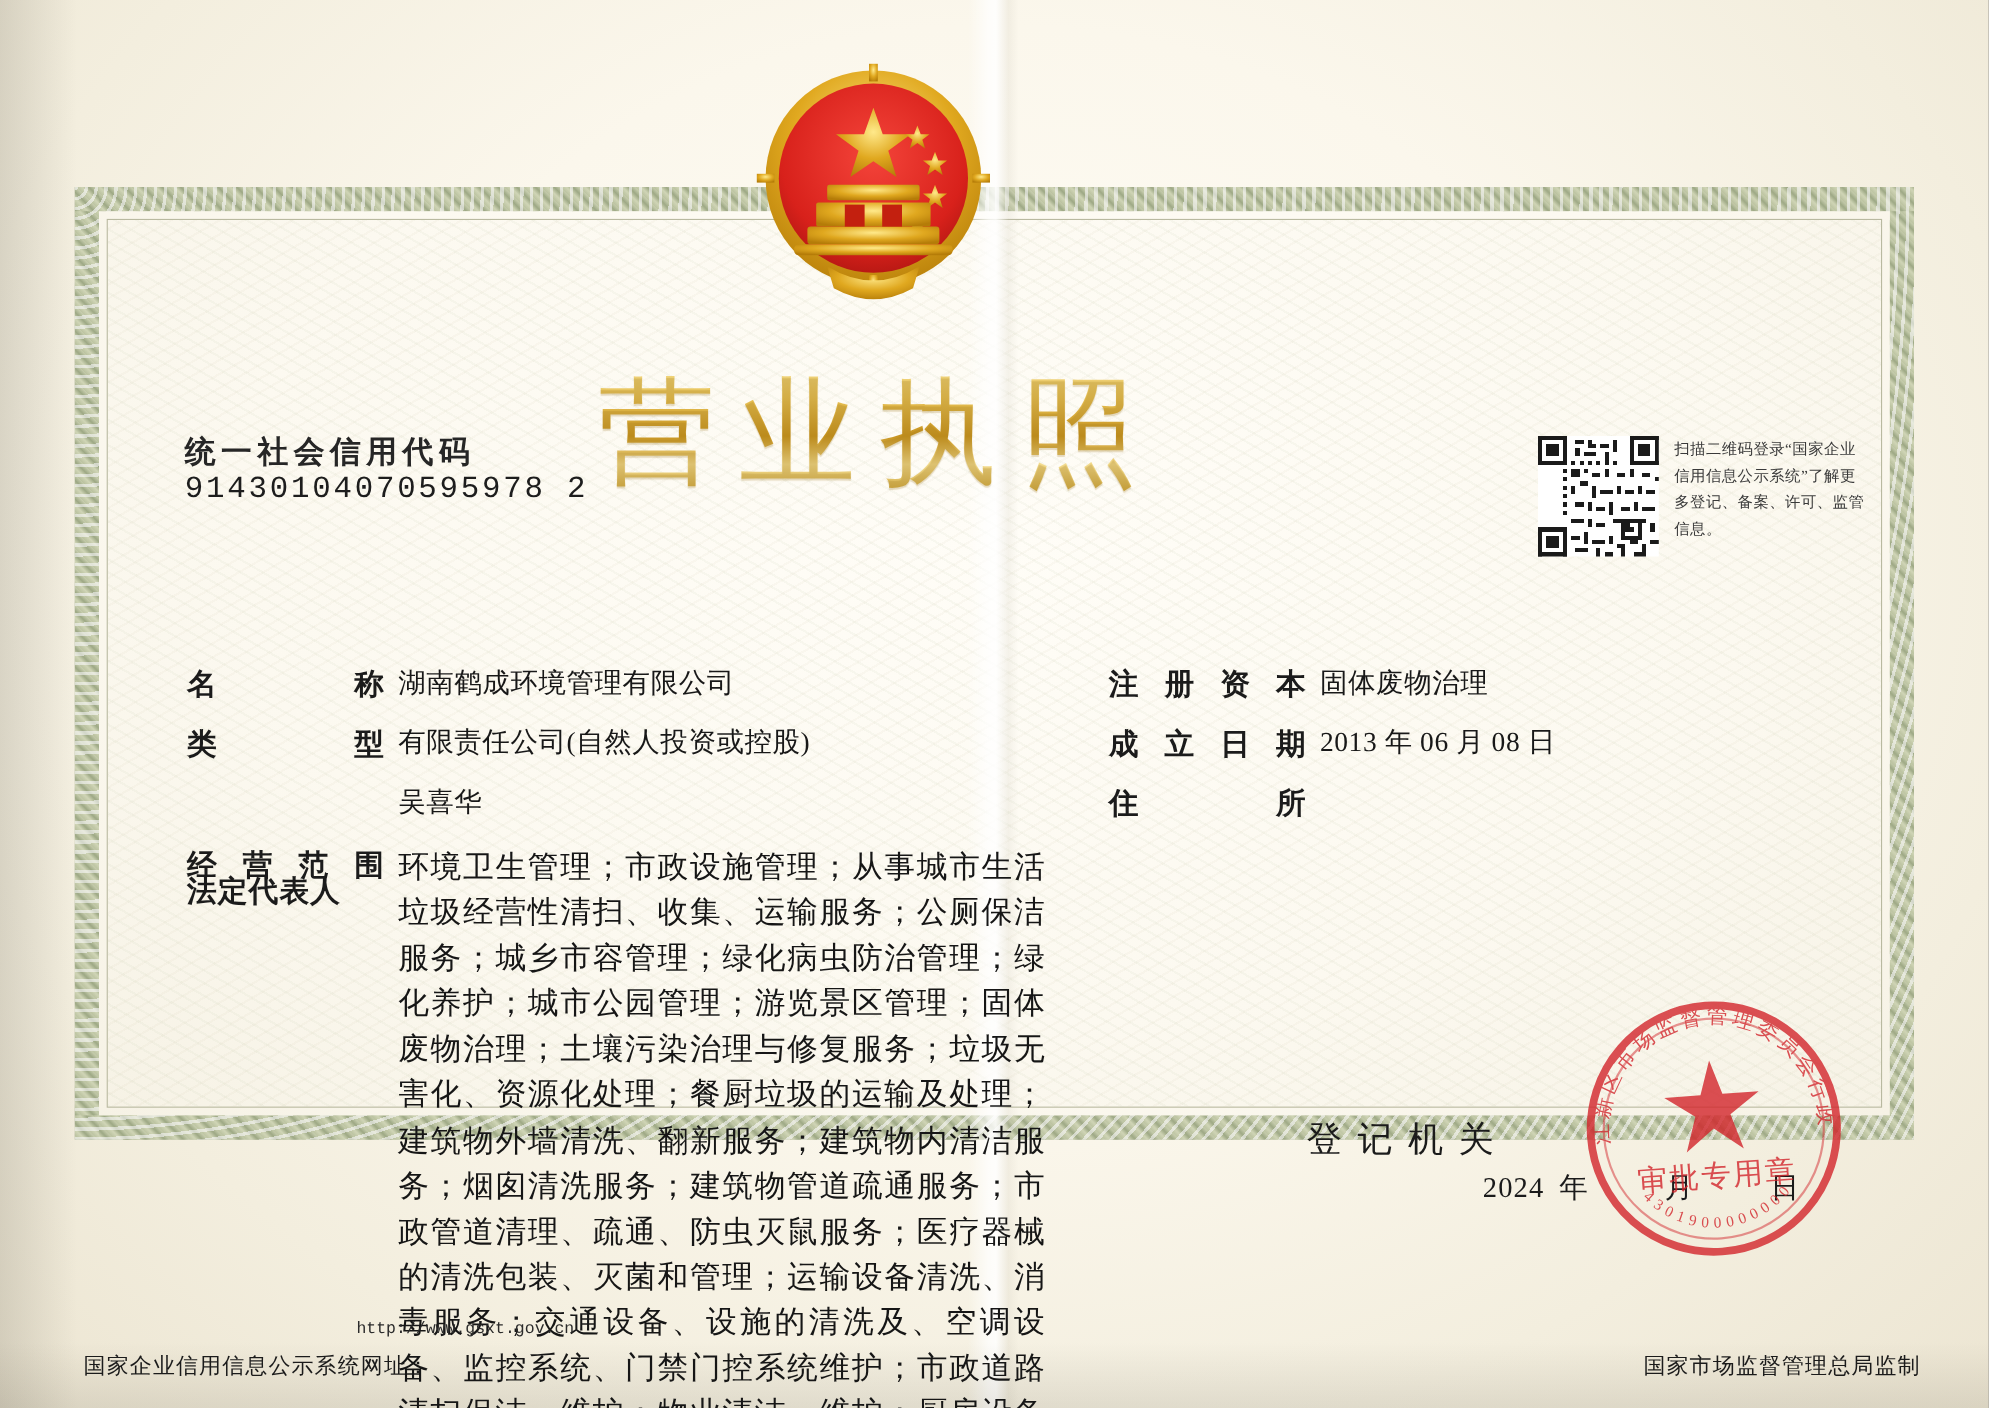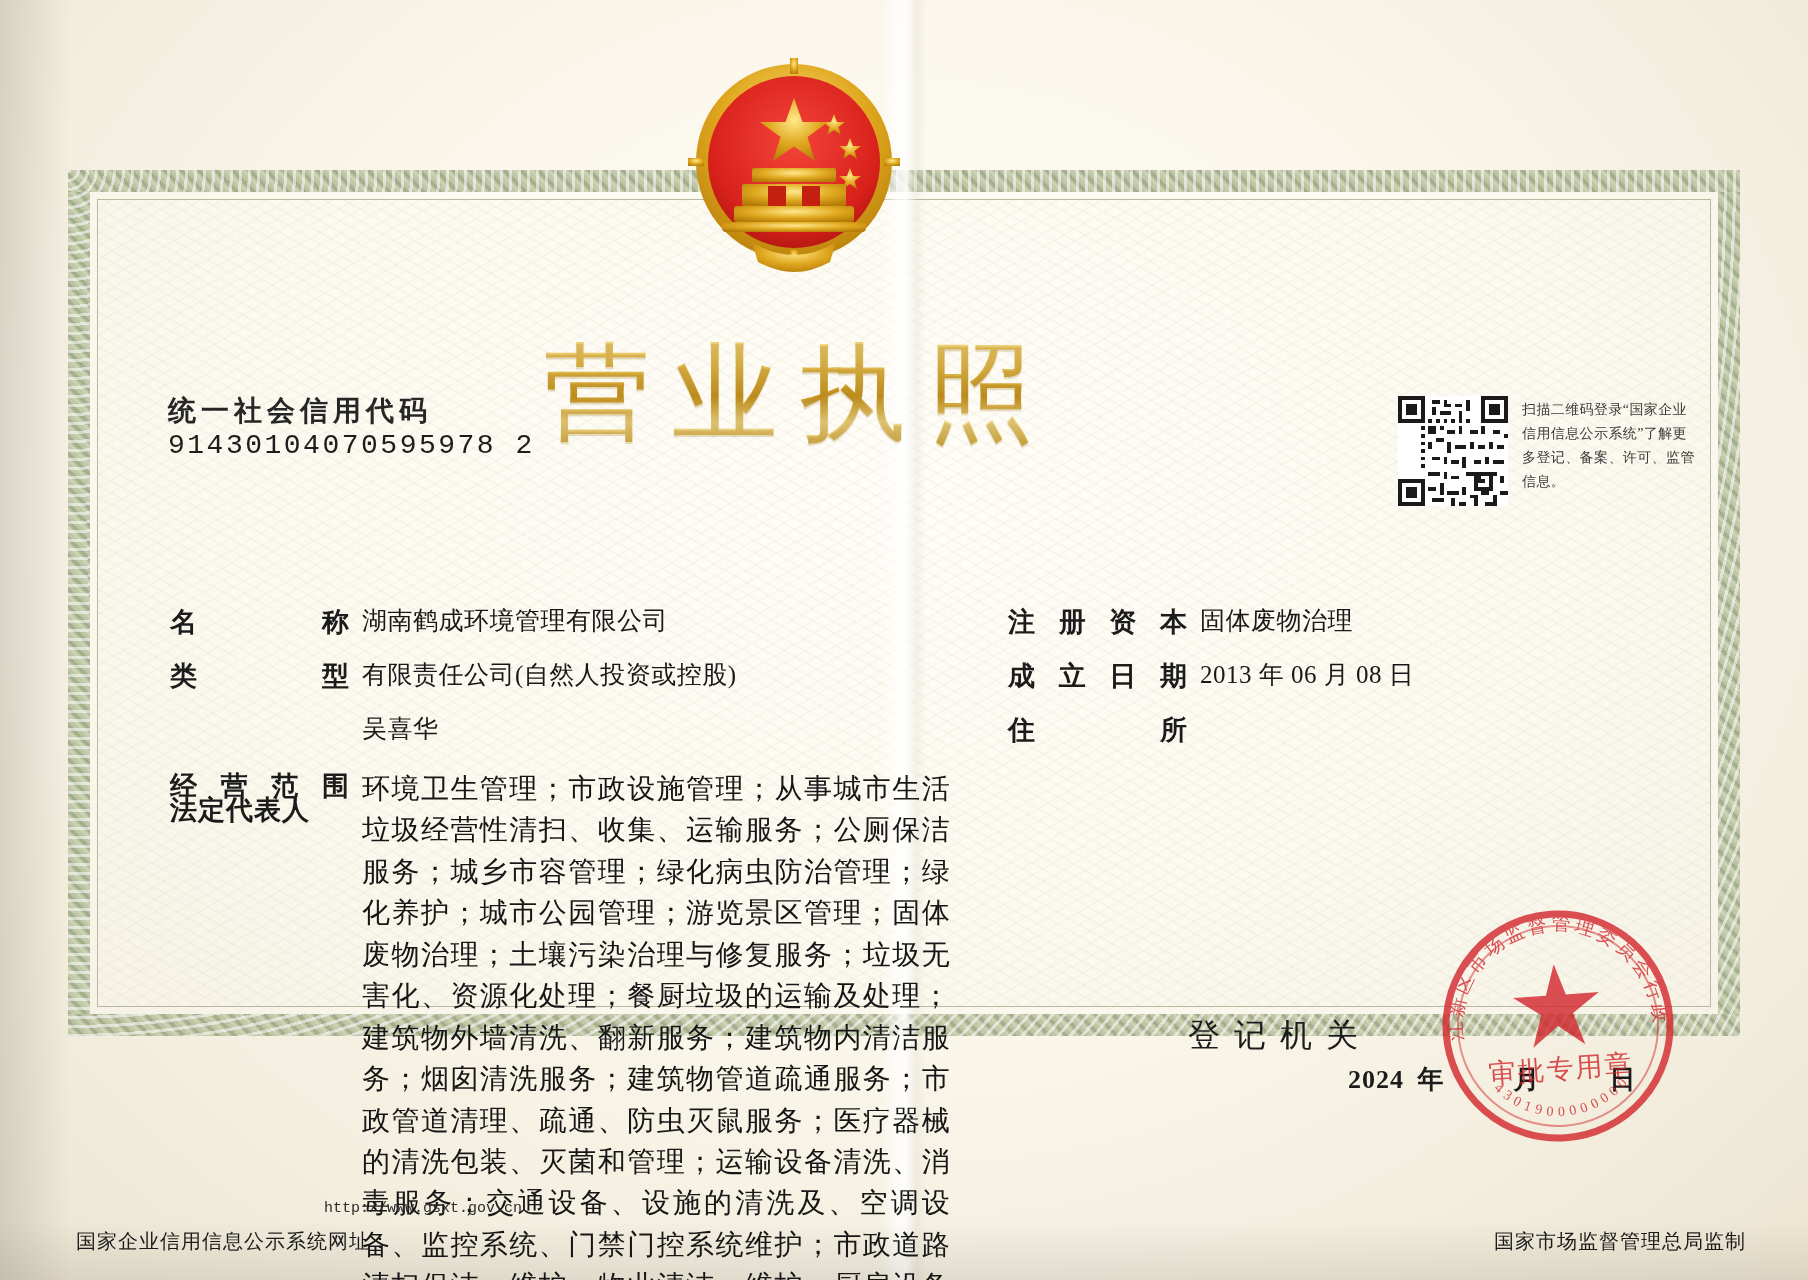--- a/index.html
+++ b/index.html
@@ -210,21 +210,21 @@
     z-index: 6;
   }
   #reg-date {
     position: absolute;
     left: 1348px; top: 1062px;
     font-size: 26px;
     color: #1b1b1b;
     letter-spacing: 1px;
     z-index: 6;
   }
-  #reg-date span { margin-right: 6px; font-weight: bold; }
+  #reg-date span { margin-right: 6px; }
   .date-gap { display:inline-block; width: 42px; }
 
   
   #seal {
     position: absolute;
     left: 1432px; top: 900px;
     width: 252px; height: 252px;
     z-index: 8;
     opacity: .88;
     transform: rotate(-4deg);

